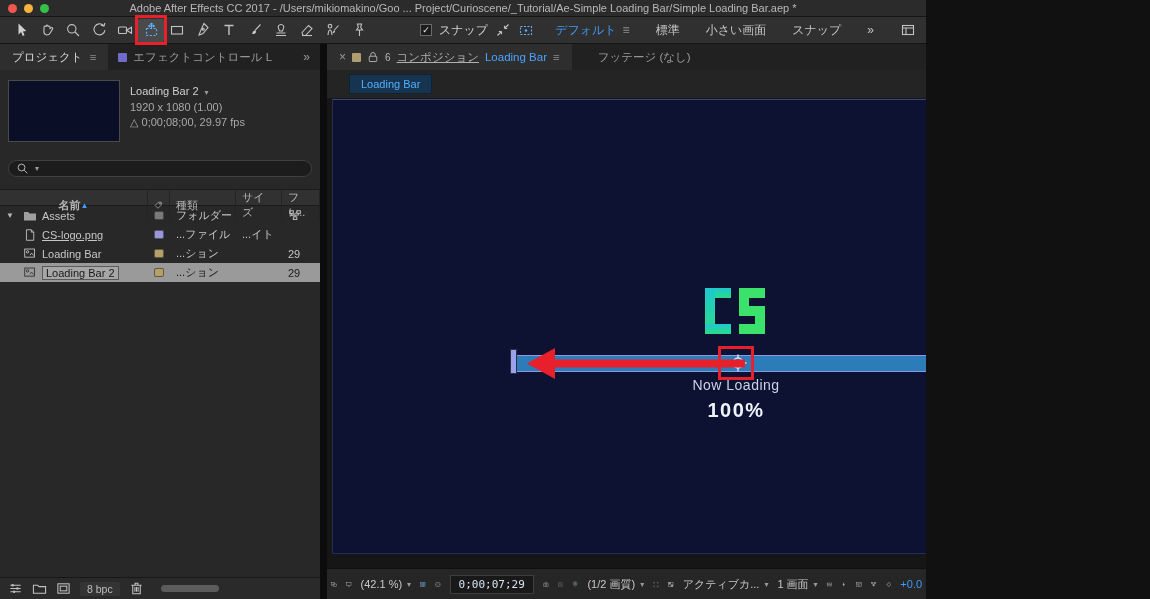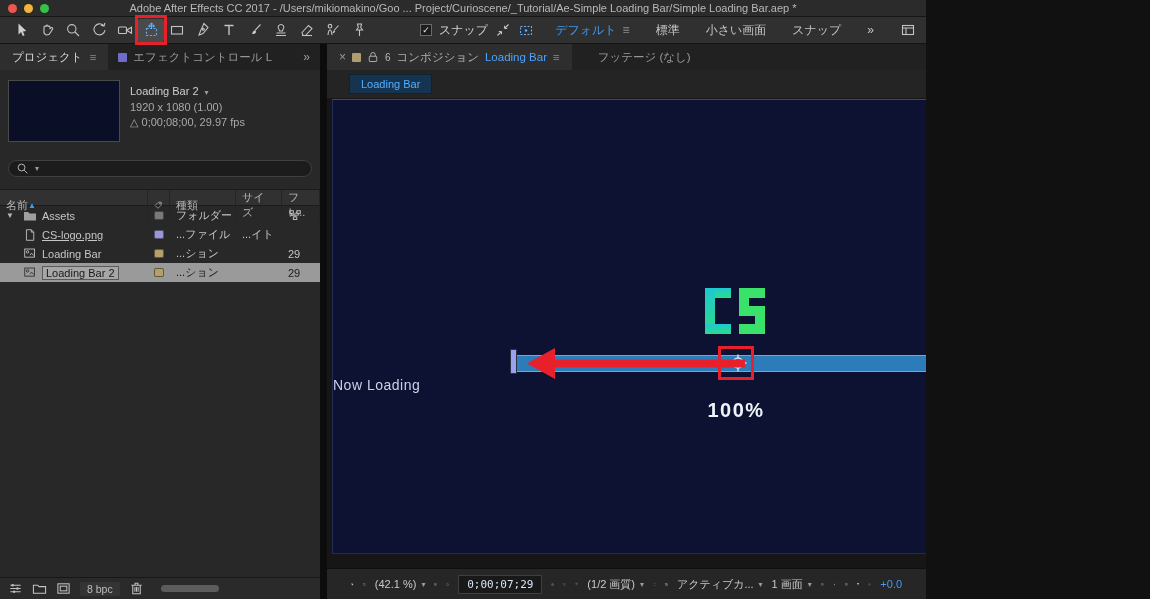--- a/index.html
+++ b/index.html
@@ -58,67 +58,67 @@
   .preview-title { color:#cfcfcf; }
 
   .search-box { margin:14px 8px 0 8px; height:17px; background:#1c1c1c; border:1px solid #404040;
     border-radius:9px; display:flex; align-items:center; padding:0 7px; gap:3px; }
 
   .table { margin-top:12px; }
   .trow { display:grid; grid-template-columns:148px 22px 66px 46px 1fr; align-items:center; height:19px; }
   .thead { height:17px; background:#313131; border-top:1px solid #1b1b1b; border-bottom:1px solid #1b1b1b;
     color:#b8b8b8; }
   .thead > div { border-right:1px solid #242424; height:100%; display:flex; align-items:center; padding:0 6px; }
-  .th-name { justify-content:flex-start; }
+  .th-name { justify-content:center;font-weight:bold; }
   .sort-arrow { color:#3f9bfa; font-size:8px; }
   .tcell { padding:0 6px; display:flex; align-items:center; gap:5px; overflow:hidden; white-space:nowrap; }
   .row-sel { background:#9a9a9a; color:#1a1a1a; }
   .row-sel svg.ic { stroke:#333; }
   .label-chip { width:12px; height:9px; border-radius:2px; border:1px solid rgba(0,0,0,.45); display:inline-block; }
   .disclosure { width:12px; font-size:8px; color:#b5b5b5; flex:none; }
   .indent2 { padding-left:24px;text-decoration:underline; }
   .name-box-sel { border:1px solid #5a5a5a; background:#a6a6a6; padding:0 3px; }
 
   .lfooter { position:absolute; left:0; bottom:0; width:100%; height:22px; background:#2a2a2a;
     border-top:1px solid #171717; display:flex; align-items:center; gap:9px; padding:0 8px;text-align:right; }
   .bpc { background:#343434; border-radius:2px; padding:1px 7px; color:#bdbdbd; font-size:10.5px; }
   .hscroll { width:58px; height:7px; border-radius:4px; background:#5c5c5c; margin-left:8px; }
 
   
   .mtabs { height:26px; background:#212121; display:flex; align-items:stretch; }
   .mtab-active { background:#2e2e2e; display:flex; align-items:center; gap:6px; padding:0 12px; font-size:11.5px; }
   .close-x { color:#9a9a9a; font-size:12px; }
   .lock-badge { color:#b5b5b5; font-size:10px; }
-  .mtab-label { color:#b0b0b0; }
+  .mtab-label { color:#b0b0b0;text-decoration:underline; }
   .mtab-comp-name { color:#4aa3ff; }
   .mtab-footage { display:flex; align-items:center; padding:0 26px; color:#9a9a9a; font-size:11.5px; }
 
   .crumb-strip { height:28px; background:#242424; display:flex; align-items:center; padding-left:22px; }
   .crumb { background:#16344f; border:1px solid #0e2236; color:#52b0ff; padding:3px 11px; font-size:11px; }
 
   .viewport { position:absolute; left:0; top:54px; right:0; bottom:31px; background:#161616; }
   .canvas { position:absolute; left:5px; top:1px; width:808px; height:455px; background:#0d1132;
     border:1px solid #232c55; border-top:1px solid #3a4878; }
 
   .logo { position:absolute; left:50%; top:188px; transform:translateX(-50%); }
   .load-bar { position:absolute; left:181px; top:255px; width:448px; height:17px;
     background:#2b7cb9; border:1px solid #8d97e6; }
   .bar-handle { position:absolute; top:249px; width:7px; height:25px; background:#9aa2ec;
     border:1px solid #2c2f45; }
   .anchor { position:absolute; left:396px; top:254px; }
   .ann-overlay { position:absolute; left:0; top:0; pointer-events:none; }
   .ann-anchor-box { position:absolute; left:385px; top:246px; width:36px; height:34px;
     border:3px solid #e8202c; pointer-events:none; }
-  .now-loading { position:absolute; left:0; top:277px; width:100%; text-align:left;
+  .now-loading { position:absolute; left:0; top:277px; width:100%; text-align:center;
     color:#c9d3e6; font-size:14px; letter-spacing:.5px; }
   .percent { position:absolute; left:0; top:299px; width:100%; text-align:center;
     color:#eef3fb; font-size:20px; font-weight:bold; letter-spacing:1.5px; }
 
   .statusbar { position:absolute; left:0; bottom:0; width:100%; height:31px; background:#262626;
-    border-top:1px solid #0f0f0f; display:flex; align-items:center; gap:9px; padding:0 24px; font-size:11px; }
+    border-top:1px solid #0f0f0f; display:flex; align-items:center; gap:9px; padding:0 4px; font-size:11px; }
   .sb-item { display:flex; align-items:center; gap:2px; color:#c9c9c9; white-space:nowrap; }
   .timecode { font-family:"DejaVu Sans Mono", monospace; font-size:11px; color:#d7e4f2;
     background:#191919; border:1px solid #3f3f3f; padding:2px 8px; }
   .exposure-val { color:#3f9bfa; }
   .dim { opacity:.55; }
 </style>
 </head>
 <body>
 
 <div class="screen">

